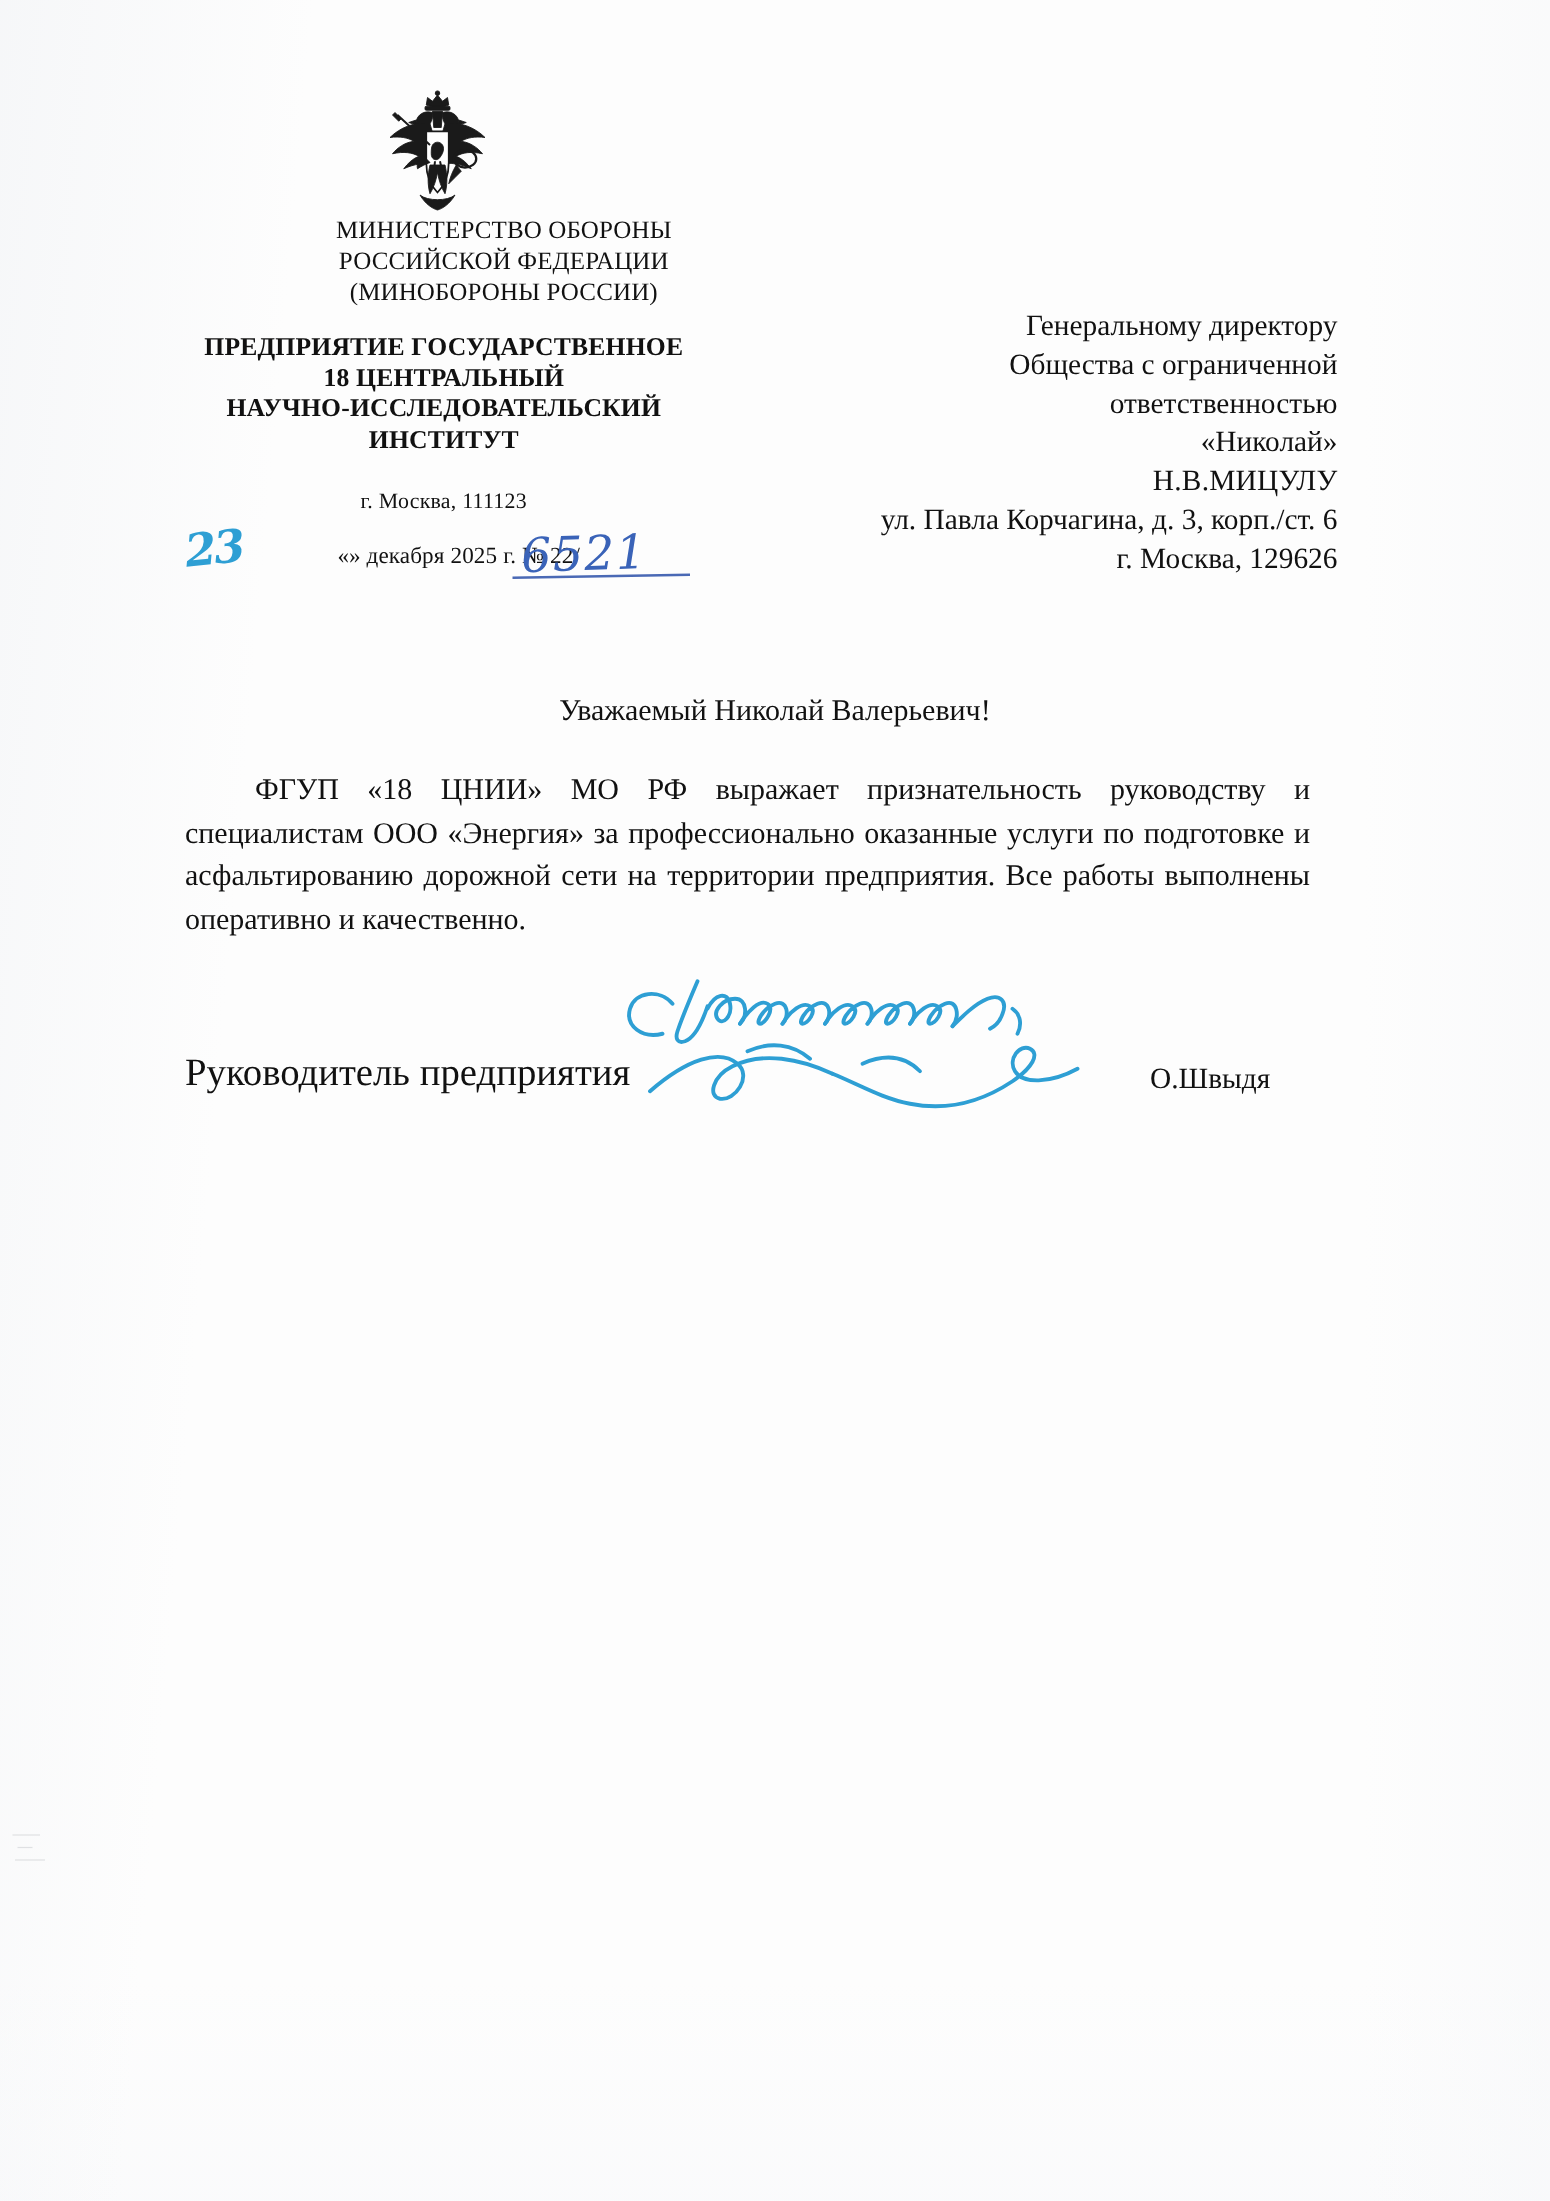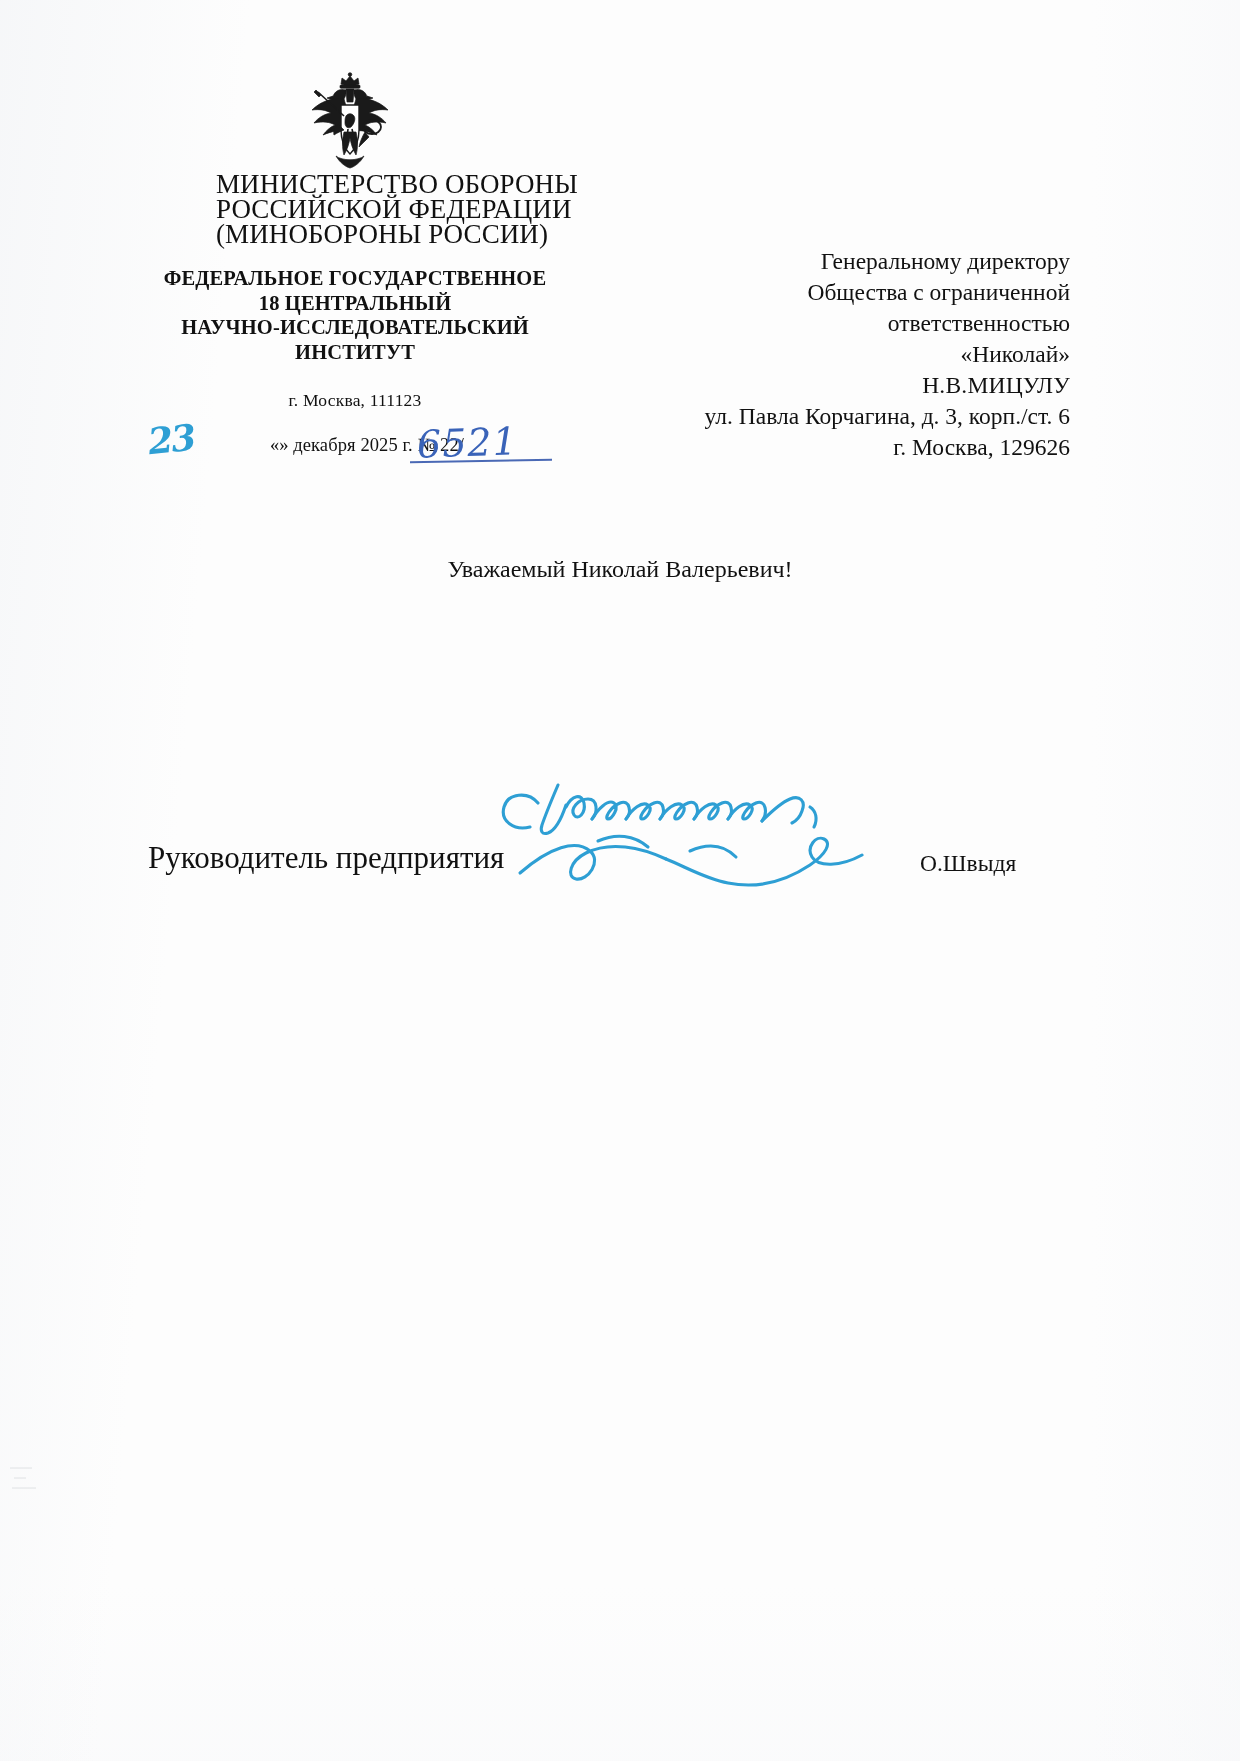--- a/index.html
+++ b/index.html
@@ -47,24 +47,24 @@
 
   
   .letterhead {
     position: absolute;
     left: 120px;
     top: 172px;
     width: 470px;
     text-align: center;
   }
   .lh-ministry {
-    font-size: 27px;
+    font-size: 20px;
     line-height: 25px;
     letter-spacing: 0.1px;
-    text-align: left;
+    text-align: center;
     padding-left: 96px;
   }
   .lh-ministry div { white-space: nowrap; }
   .lh-org {
     margin-top: 19px;
     font-weight: bold;
     font-size: 20.5px;
     line-height: 24.5px;
     letter-spacing: 0.15px;
   }
@@ -219,21 +219,21 @@
     </svg>
   </div>
 
   <div class="letterhead">
     <div class="lh-ministry">
       <div>МИНИСТЕРСТВО ОБОРОНЫ</div>
       <div>РОССИЙСКОЙ ФЕДЕРАЦИИ</div>
       <div>(МИНОБОРОНЫ РОССИИ)</div>
     </div>
     <div class="lh-org">
-      <div>ФЕДЕРАЛЬНОЕ ГОСУДАРСТВЕННОЕ</div>
+      <div>ПРЕДПРИЯТИЕ ГОСУДАРСТВЕННОЕ</div>
       <div>18 ЦЕНТРАЛЬНЫЙ</div>
       <div>НАУЧНО-ИССЛЕДОВАТЕЛЬСКИЙ</div>
       <div>ИНСТИТУТ</div>
     </div>
     <div class="lh-city">г. Москва, 111123</div>
 
     <div class="lh-dateline">
       <span class="dl-quote-open">«</span><span>»</span><span class="dl-rest"> декабря 2025 г. № 22/</span>
       <span class="hw-day">23</span>
       <span class="hw-number">6521</span>
@@ -246,20 +246,21 @@
     <div>Общества с ограниченной</div>
     <div>ответственностью</div>
     <div>«Николай»</div>
     <div class="addr-name">Н.В.МИЦУЛУ</div>
     <div>ул. Павла Корчагина, д. 3, корп./ст. 6</div>
     <div>г. Москва, 129626</div>
   </div>
 
   <div class="salutation">Уважаемый Николай Валерьевич!</div>
 
+  <div class="body-text">ФГУП «18 ЦНИИ» МО РФ выражает признательность руководству и специалистам ООО «Энергия» за профессионально оказанные услуги по подготовке и асфальтированию дорожной сети на территории предприятия. Все работы выполнены оперативно и качественно.</div>
 
   <div class="sig-role">Руководитель предприятия</div>
 
   <div class="signature-ink">
     <svg viewBox="0 0 480 150" width="480" height="150" xmlns="http://www.w3.org/2000/svg">
       <g fill="none" stroke="#2e9fd4" stroke-width="3.1" stroke-linecap="round" stroke-linejoin="round">
 
         <path d="M58 48 C48 36 28 38 24 52 C20 66 34 76 50 72"></path>
 
         <path d="M78 30 C72 44 66 58 62 70 C60 76 62 80 68 78 C76 75 82 62 86 50"></path>

